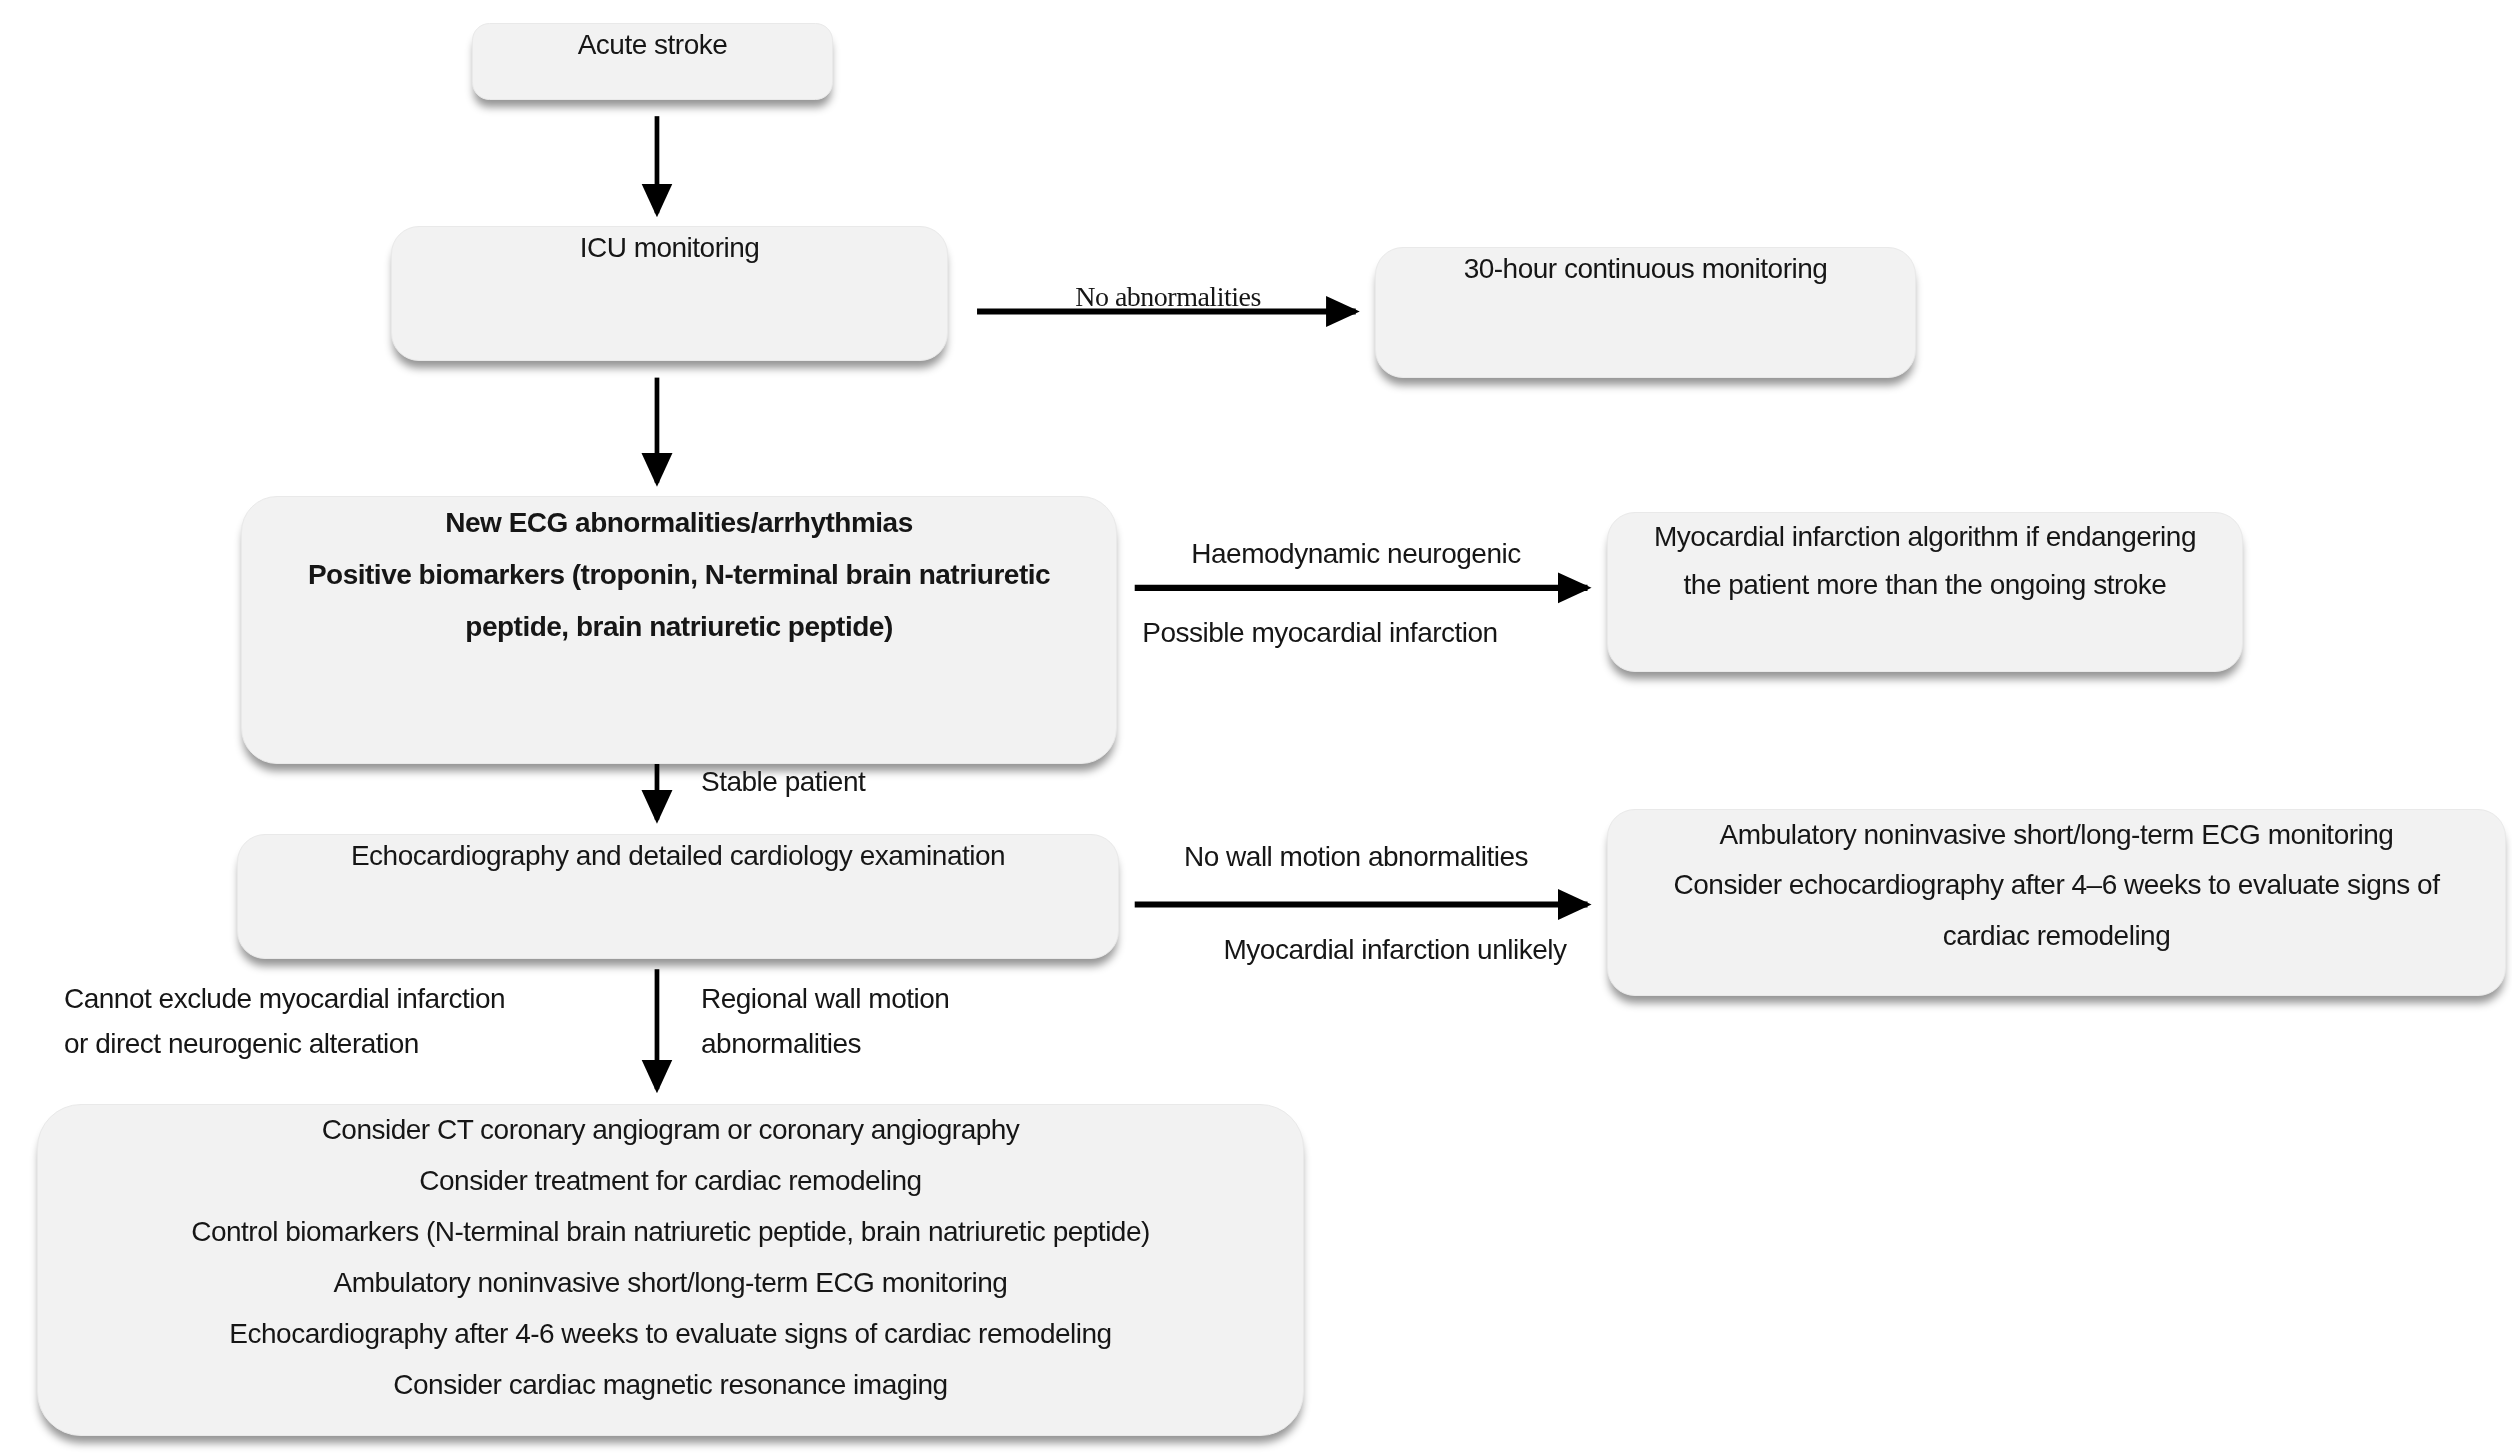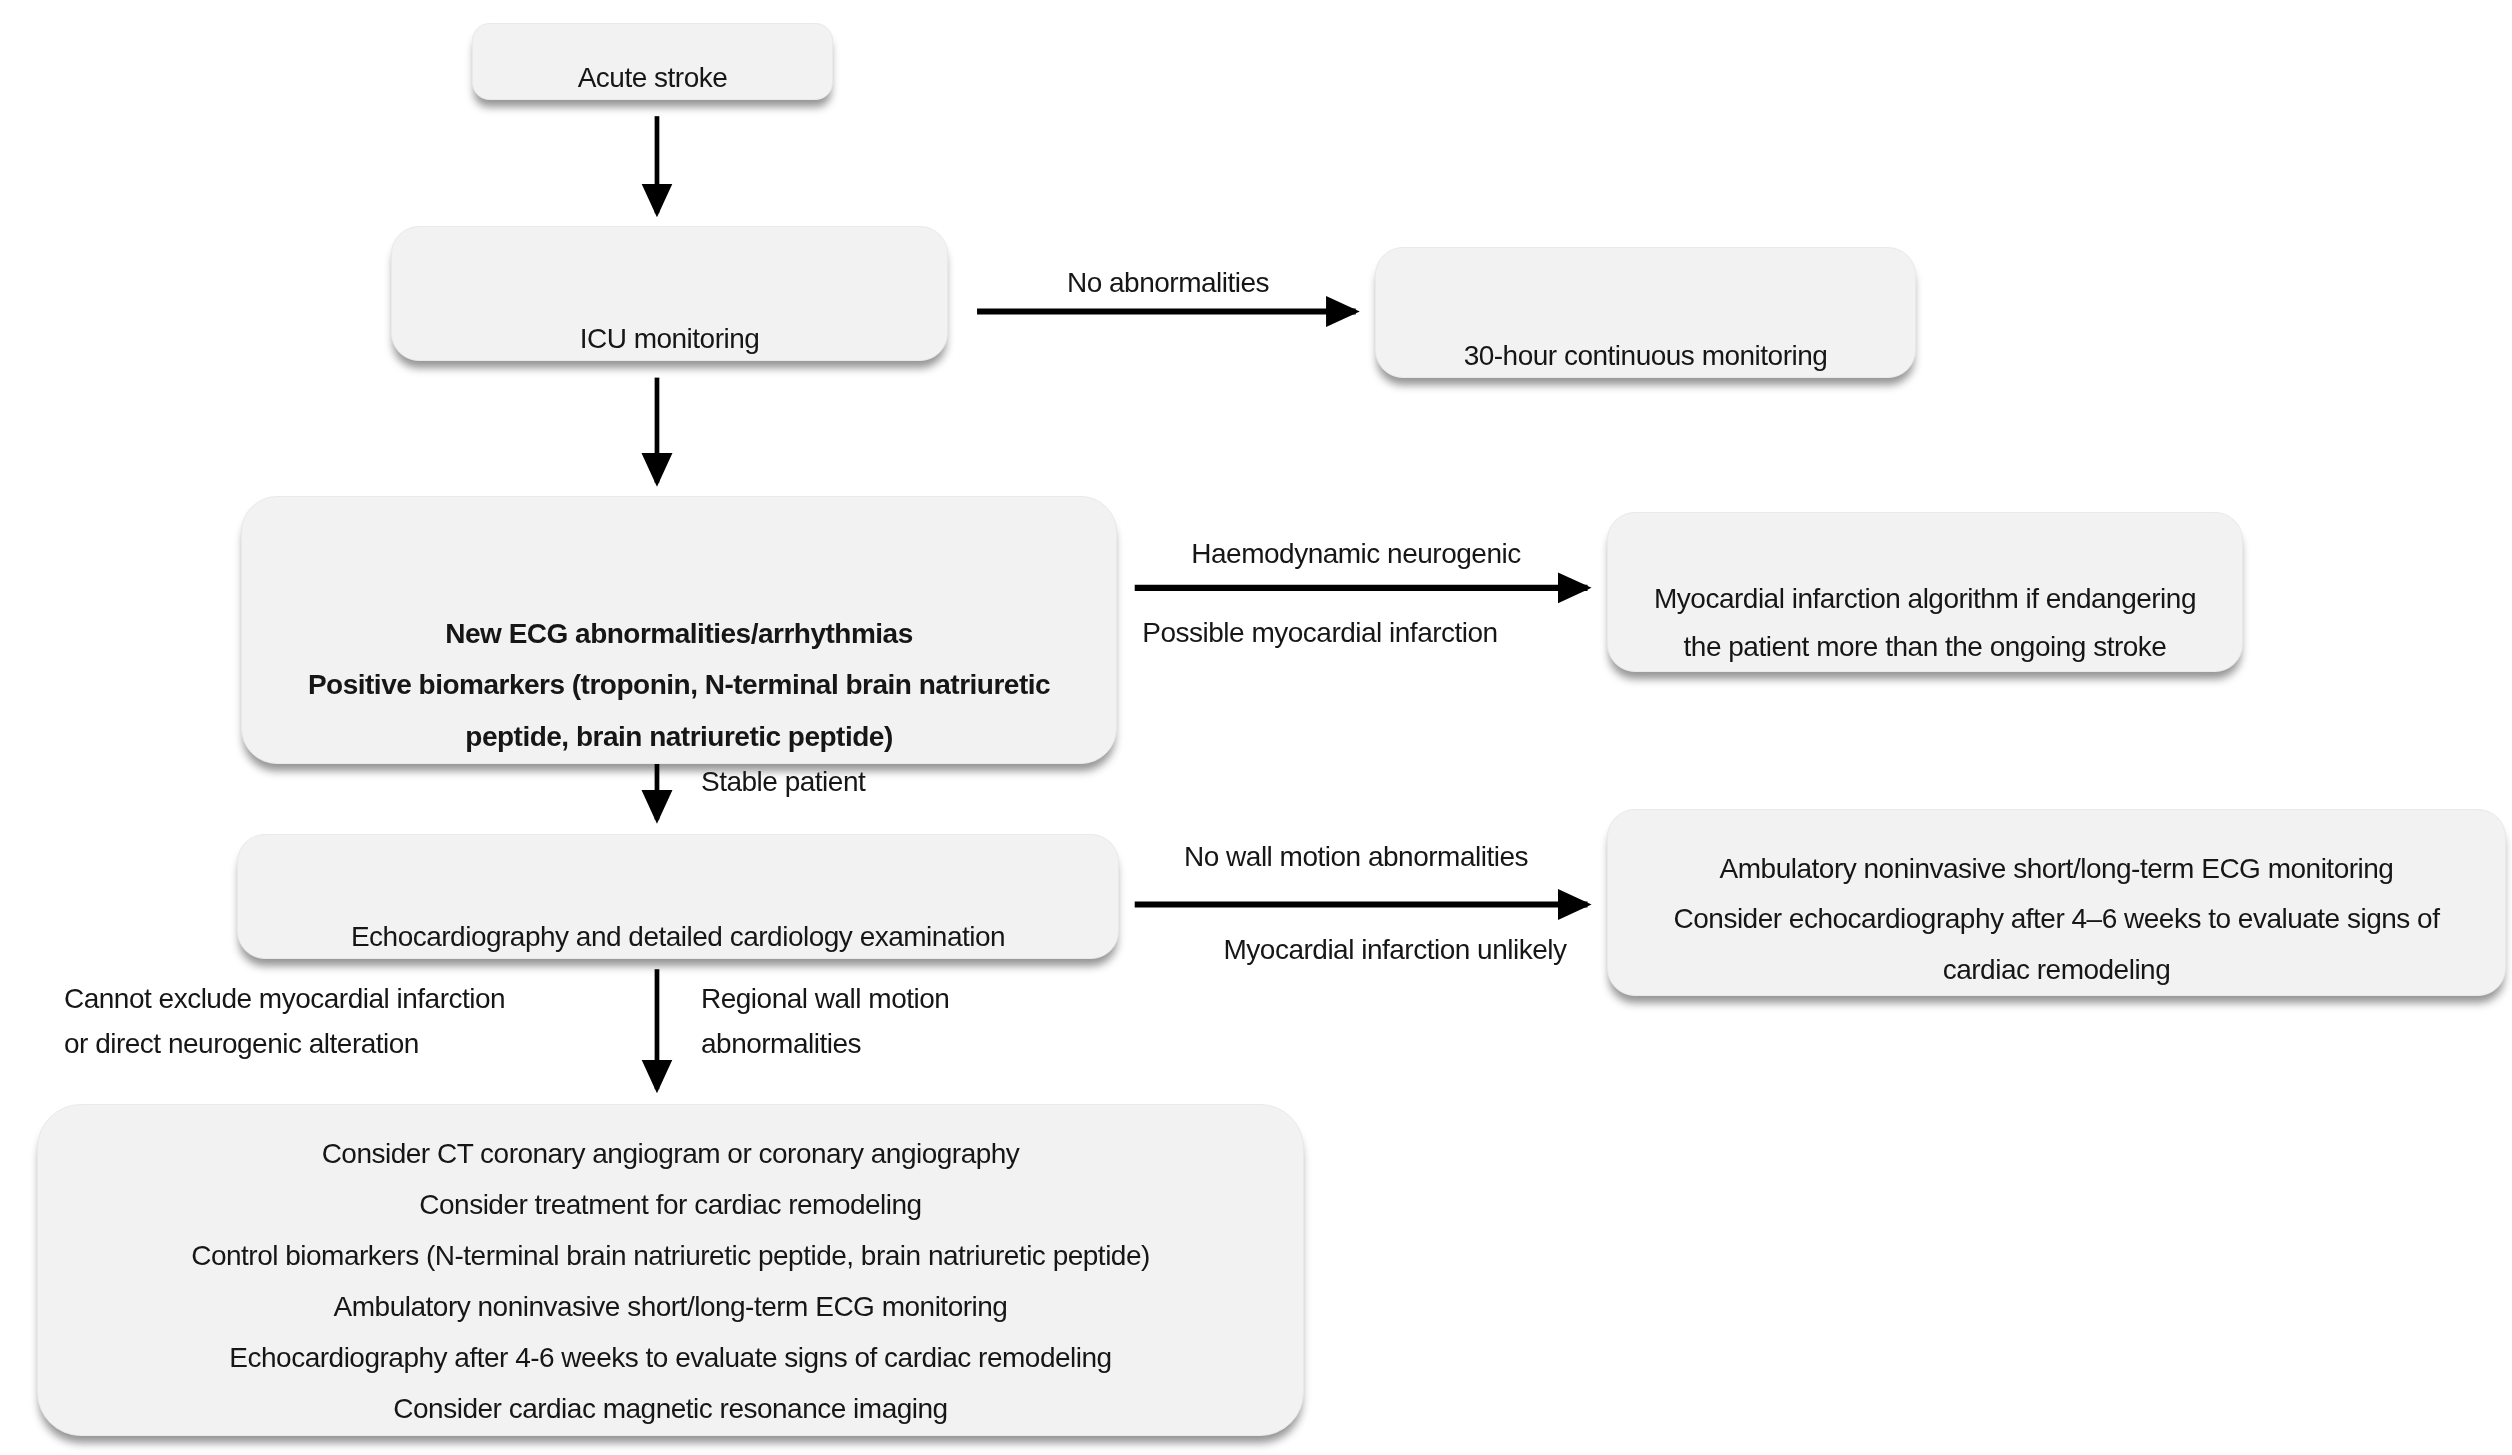--- a/index.html
+++ b/index.html
@@ -25,21 +25,21 @@
   }
   .node {
     position: absolute;
     z-index: 2;
     background: #f2f2f2;
     border: 1.3px solid #e9e9e9;
     border-radius: 28px;
     box-shadow: 0 9.4px 8px -2.7px rgba(0,0,0,0.42);
     display: flex;
     flex-direction: column;
-    justify-content: flex-end;
+    justify-content: flex-start;
     align-items: center;
     text-align: center;
     font-size: 28px;
     letter-spacing: -0.5px;
     line-height: 1.5;
   }
   .node .nline { width: 100%; }
   .edge-label {
     position: absolute;
     z-index: 2;
@@ -57,21 +57,21 @@
   #n-acute   { left: 472px;  top: 23px;   width: 359px;  height: 75px; border-radius: 17.5px; }
   #n-icu     { left: 391px;  top: 226px;  width: 555px;  height: 133px; }
   #n-cont    { left: 1375px; top: 247px;  width: 539px;  height: 129px; }
   #n-ecg     { left: 241px;  top: 496px;  width: 876px; height: 268px; border-radius: 36px; line-height: 1.85; padding: 0 38px; box-sizing: border-box; font-weight: bold; }
   #n-mi      { left: 1607px; top: 512px;  width: 636px;  height: 160px; line-height: 1.72; padding: 0 30px; box-sizing: border-box; }
   #n-echo    { left: 237px;  top: 834px; width: 880px; height: 123px; }
   #n-amb     { left: 1607px; top: 809px; width: 899px; height: 187px; line-height: 1.8;  padding: 0 32px; box-sizing: border-box; }
   #n-workup  { left: 37px;   top: 1104px; width: 1267px; height: 332px; border-radius: 44px; line-height: 1.82; padding: 0 24px; box-sizing: border-box; }
 
   
-  #l-noab       { left: 1168px; top: 283px; }
+  #l-noab       { left: 1168px; top: 297px; font-family: Liberation Serif, serif; }
   #l-haemo      { left: 1356px; top: 554px; }
   #l-possmi     { left: 1320px; top: 633px; }
   #l-stable     { left: 701px; top: 760px; }
   #l-nowall     { left: 1356px; top: 857px; }
   #l-miunlikely { left: 1356px; top: 950px; margin-left: 39px; }
   #l-cannot     { left: 64px;   top: 977px; text-align: left; line-height: 1.6; }
   #l-regional   { left: 701px; top: 977px; text-align: left; line-height: 1.6; }
 </style>
 </head>
 <body>

